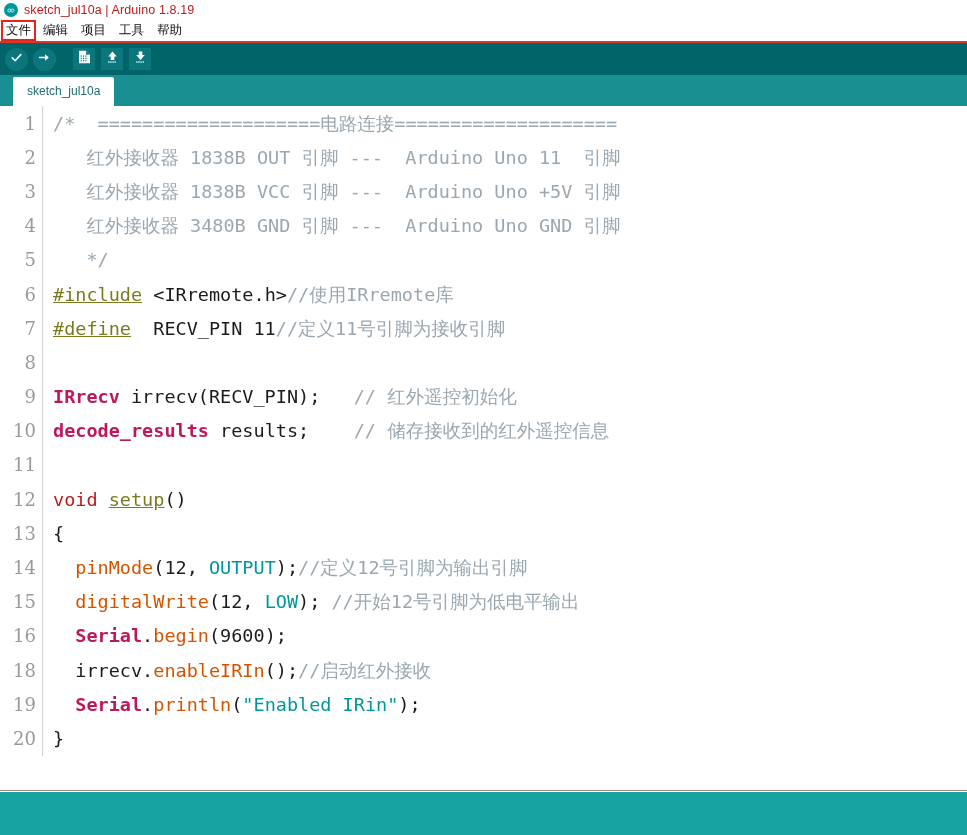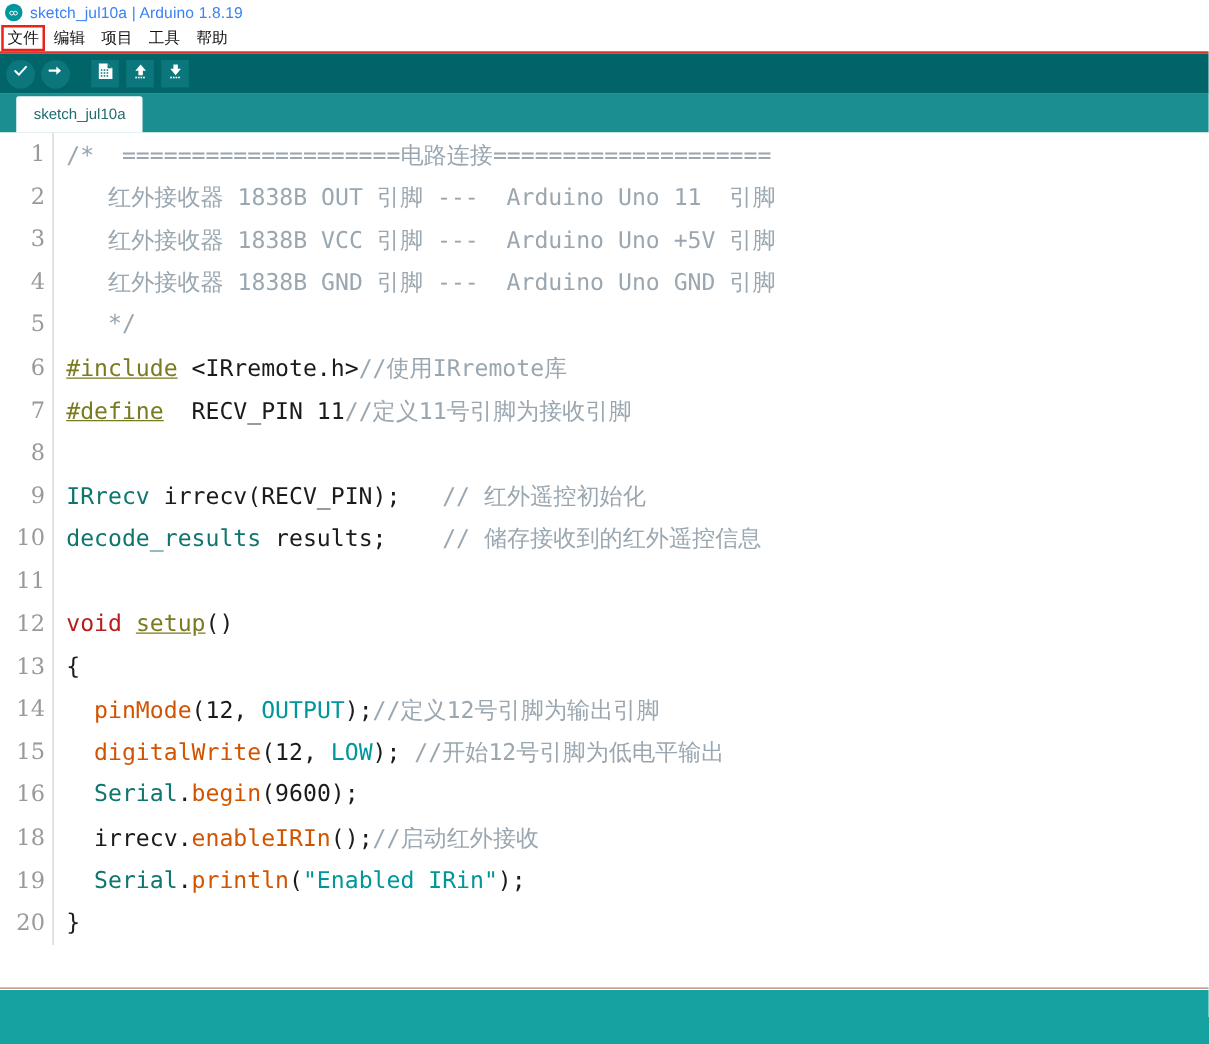--- a/index.html
+++ b/index.html
@@ -31,21 +31,21 @@
     background: #00979c;
     display: inline-flex;
     align-items: center;
     justify-content: center;
     margin-right: 6px;
     flex: 0 0 auto;
   }
   .app-logo svg { display: block; }
   .titlebar-text {
     font-size: 12.5px;
-    color: #3b82f6;
+    color: #b91c1c;
     white-space: nowrap;
     letter-spacing: 0.1px;
   }
 
   
   .menubar {
     height: 23px;
     background: #ffffff;
     display: flex;
     align-items: center;
@@ -156,21 +156,21 @@
     letter-spacing: 0px;
     overflow: hidden;
   }
 
   
   .t-plain   { color: #1b1b1b; }
   .t-comment { color: #9aa7b0; }
   .t-pre     { color: #7a7a20; text-decoration: underline; }
   .t-kw      { color: #b91c1c; }
   .t-fn      { color: #d35400; }
-  .t-type    { color: #0f766e; font-weight: normal; }
+  .t-type    { color: #be185d; font-weight: bold; }
   .t-lit     { color: #00979c; }
   .t-str     { color: #00979c; }
 
   
   .statusline {
     position: absolute;
     left: 0; right: 0;
     bottom: 44px;
     height: 1px;
     background: #b08070;
@@ -287,21 +287,21 @@
         <tr>
           <td class="gutter">2</td>
           <td class="code"><span class="t-comment">   红外接收器 1838B OUT 引脚 ---  Arduino Uno 11  引脚</span></td>
         </tr>
         <tr>
           <td class="gutter">3</td>
           <td class="code"><span class="t-comment">   红外接收器 1838B VCC 引脚 ---  Arduino Uno +5V 引脚</span></td>
         </tr>
         <tr>
           <td class="gutter">4</td>
-          <td class="code"><span class="t-comment">   红外接收器 1838B GND 引脚 ---  Arduino Uno GND 引脚</span></td>
+          <td class="code"><span class="t-comment">   红外接收器 3480B GND 引脚 ---  Arduino Uno GND 引脚</span></td>
         </tr>
         <tr>
           <td class="gutter">5</td>
           <td class="code"><span class="t-comment">   */</span></td>
         </tr>
         <tr>
           <td class="gutter">6</td>
           <td class="code"><span class="t-pre">#include</span><span class="t-plain"> </span><span class="t-plain">&lt;IRremote.h&gt;</span><span class="t-comment">//使用IRremote库</span></td>
         </tr>
         <tr>

